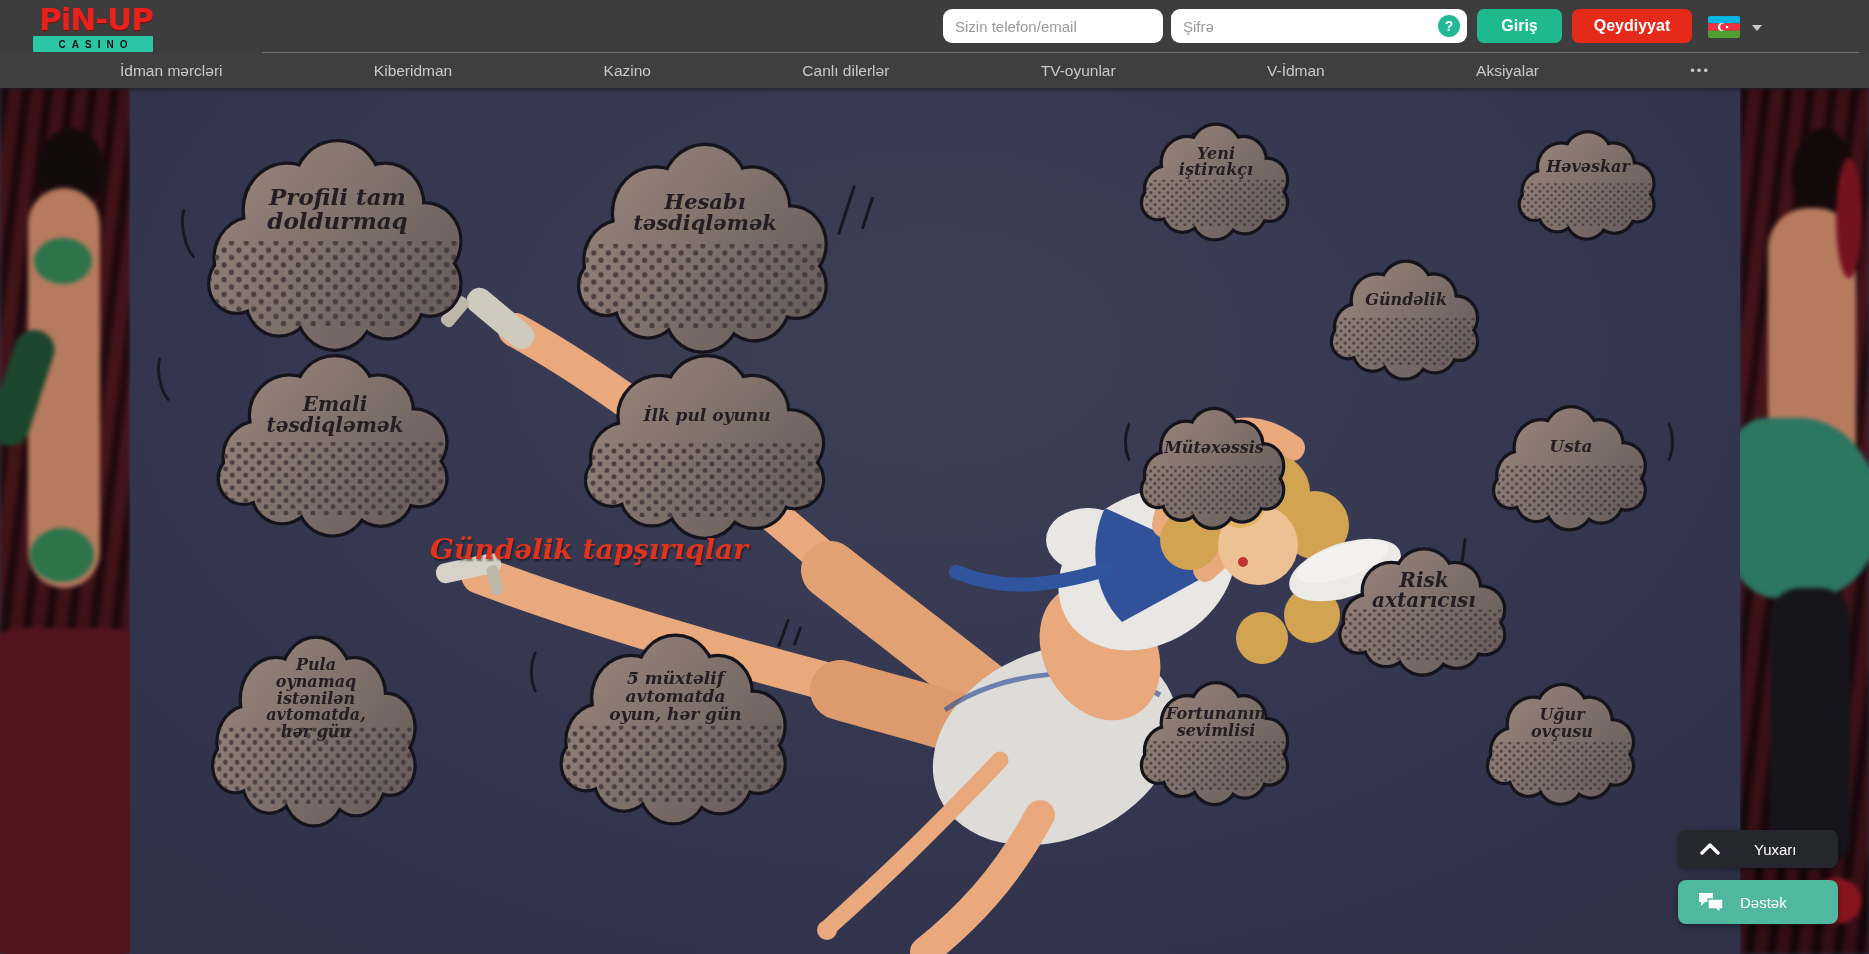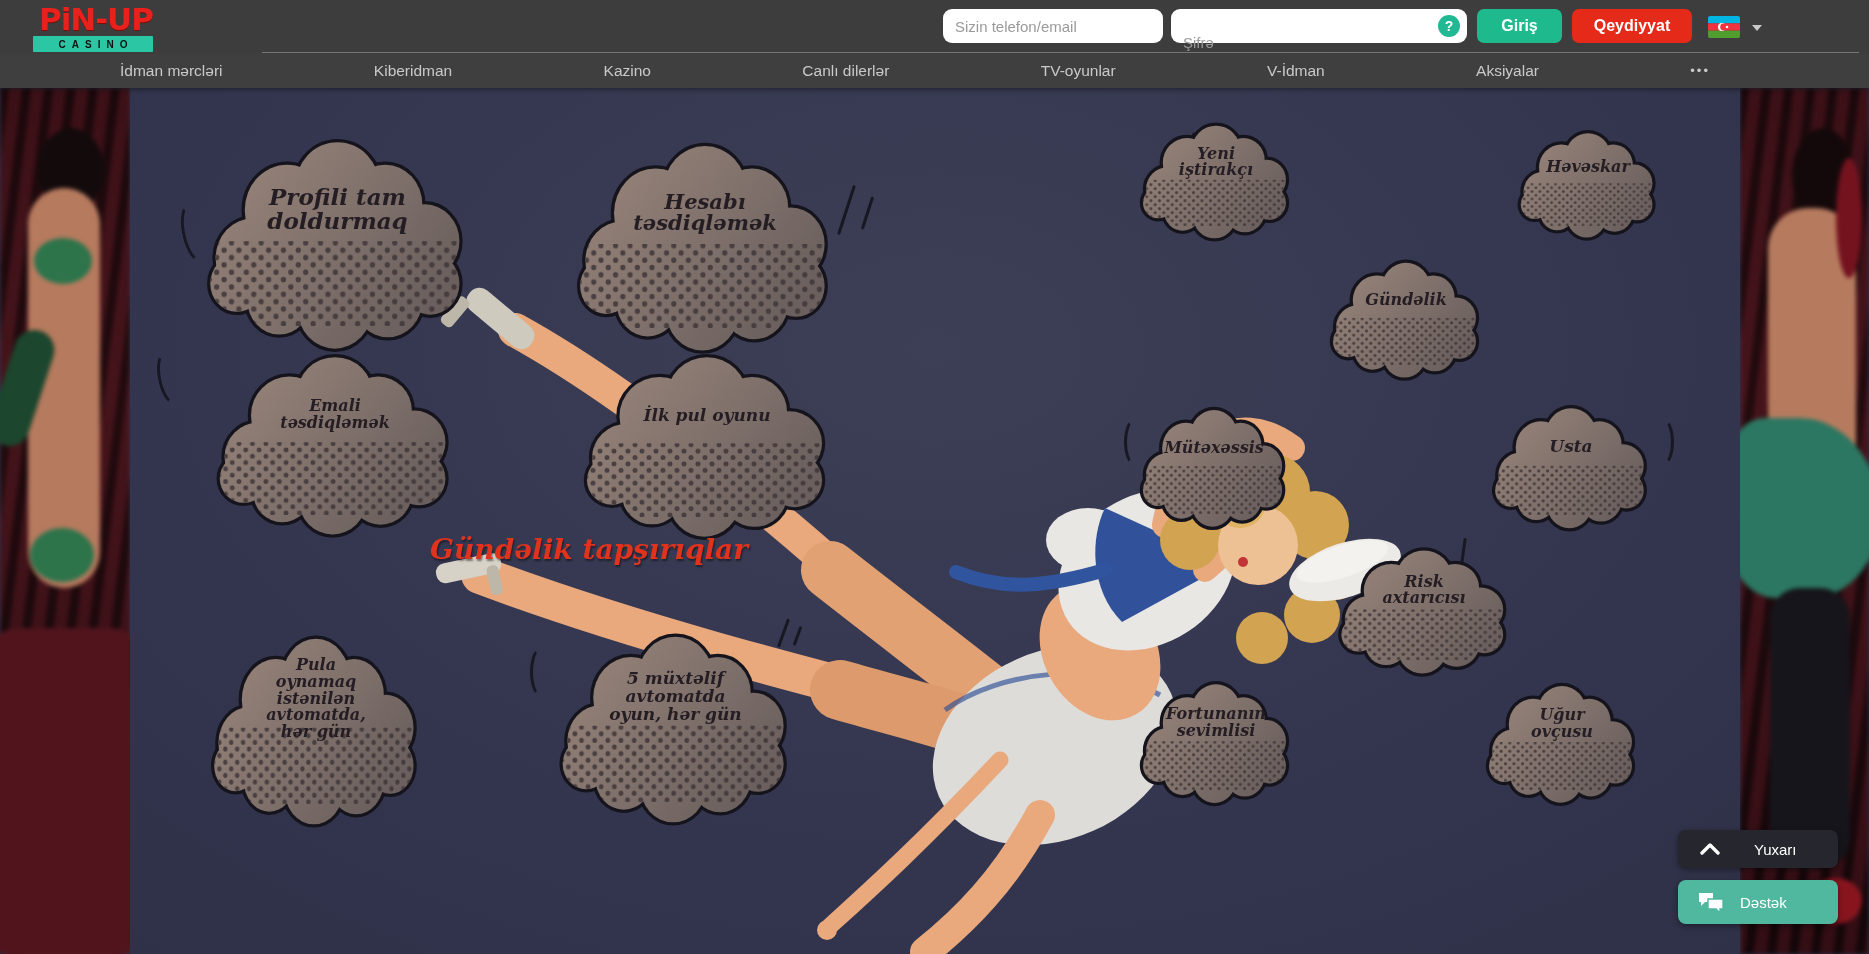--- a/index.html
+++ b/index.html
@@ -13,21 +13,21 @@
   .logo-top { font-weight:bold; font-size:31px; line-height:30px; color:#e8211d; letter-spacing:-1px; text-align:right;
               font-family:"DejaVu Sans", sans-serif; text-shadow:0 1px 0 #7a0e0c; }
   .logo-pill { margin-top:2px; background:#2bc7a4; border-radius:1px; text-align:center; color:#101010;
                font-size:10px; font-weight:bold; letter-spacing:6px; padding:3px 0 2px 6px; }
   .auth-input { position:absolute; top:9px; height:34px; background:#fff; border:none; border-radius:9px;
                 font-size:15px; color:#444; padding:0 12px; outline:none; }
   .auth-input::placeholder { color:#9a9a9a; }
   .inp-phone { left:943px; width:220px; }
   .pass-wrap { position:absolute; top:9px; left:1171px; width:296px; height:34px; background:#fff; border-radius:9px; }
   .inp-pass  { position:absolute; inset:0; width:100%; height:100%; background:transparent; border:none; border-radius:9px;
-               font-size:15px; color:#444; padding:0 40px 0 12px; outline:none;margin-top:16px; }
+               font-size:15px; color:#444; padding:0 40px 0 12px; outline:none; }
   .inp-pass::placeholder { color:#9a9a9a; }
   .help-icon { position:absolute; right:7px; top:6px; width:22px; height:22px; background:#21b894; border-radius:50%;
                color:#fff; font-size:14px; font-weight:bold; text-align:center; line-height:22px; cursor:pointer; }
   .btn { position:absolute; top:9px; height:34px; border:none; border-radius:7px; color:#fff; font-weight:bold;
          font-size:16px; cursor:pointer; font-family:"Liberation Sans", sans-serif; }
   .btn-login { left:1477px; width:85px; background:#1fb98e; }
   .btn-reg   { left:1572px; width:120px; background:#e52a1a; }
   .lang { position:absolute; left:1708px; top:16px; width:58px; height:24px; cursor:pointer; }
   .flag { position:absolute; left:0; top:0; width:32px; height:22px; border-radius:2px; overflow:hidden; }
   .caret { position:absolute; left:44px; top:9px; width:0; height:0; border-left:5px solid transparent;
@@ -561,21 +561,21 @@
         <circle cx="85" cy="55" r="11" fill="url(#g5)"></circle>
         <circle cx="69" cy="61" r="13" fill="url(#g5)"></circle>
         <circle cx="49" cy="64" r="14" fill="url(#g5)"></circle>
         <circle cx="28" cy="61" r="12" fill="url(#g5)"></circle>
         <circle cx="12" cy="55" r="10" fill="url(#g5)"></circle>
         <circle cx="50" cy="42" r="22" fill="url(#g5)"></circle>
         <circle cx="32" cy="44" r="18" fill="url(#g5)"></circle>
         <circle cx="68" cy="44" r="16" fill="url(#g5)"></circle>
       <rect x="0" y="40" width="100" height="30" fill="url(#p5)" clip-path="url(#c5)" opacity="0.85"></rect>
     </svg>
-      <div class="badge-text" style="font-size: 16px;">
+      <div class="badge-text" style="font-size: 20px;">
         <div>Emali</div>
         <div>təsdiqləmək</div>
       </div>
     </div>
     <div class="badge" style="left: 582px; top: 345px; width: 250px; height: 172px; pointer-events: auto;">
       <svg viewBox="0 0 100 70" preserveAspectRatio="none">
       <defs>
         <linearGradient id="g6" gradientUnits="userSpaceOnUse" x1="15" y1="8" x2="82" y2="66">
           <stop offset="0" stop-color="#968379"></stop>
             <stop offset="1" stop-color="#6b605e"></stop>
@@ -798,21 +798,21 @@
         <circle cx="85" cy="55" r="11" fill="url(#g9)"></circle>
         <circle cx="69" cy="61" r="13" fill="url(#g9)"></circle>
         <circle cx="49" cy="64" r="14" fill="url(#g9)"></circle>
         <circle cx="28" cy="61" r="12" fill="url(#g9)"></circle>
         <circle cx="12" cy="55" r="10" fill="url(#g9)"></circle>
         <circle cx="50" cy="42" r="22" fill="url(#g9)"></circle>
         <circle cx="32" cy="44" r="18" fill="url(#g9)"></circle>
         <circle cx="68" cy="44" r="16" fill="url(#g9)"></circle>
       <rect x="0" y="40" width="100" height="30" fill="url(#p9)" clip-path="url(#c9)" opacity="0.85"></rect>
     </svg>
-      <div class="badge-text" style="font-size: 16px;">
+      <div class="badge-text" style="font-size: 20px;">
         <div>Risk</div>
         <div>axtarıcısı</div>
       </div>
     </div>
     <div class="badge" style="left: 210px; top: 626px; width: 212px; height: 178px; pointer-events: auto;">
       <svg viewBox="0 0 100 70" preserveAspectRatio="none">
       <defs>
         <linearGradient id="g10" gradientUnits="userSpaceOnUse" x1="15" y1="8" x2="82" y2="66">
           <stop offset="0" stop-color="#968379"></stop>
             <stop offset="1" stop-color="#6b605e"></stop>

